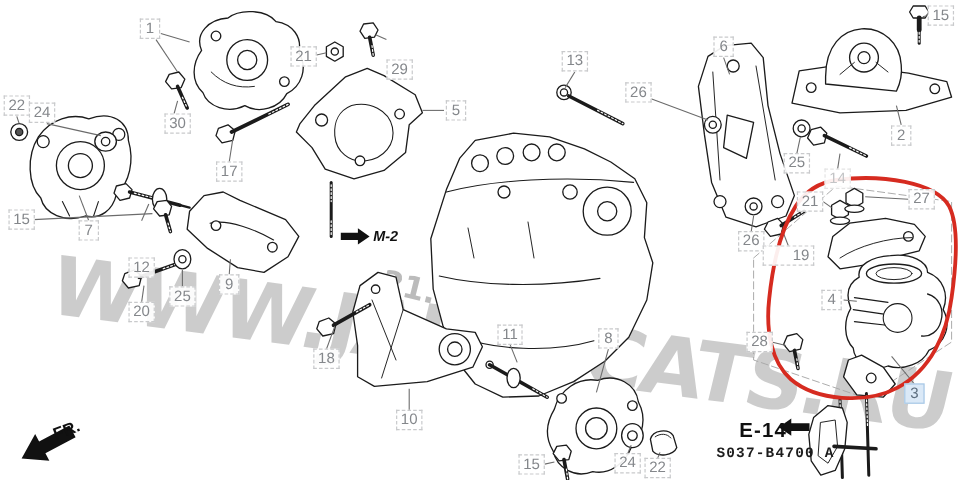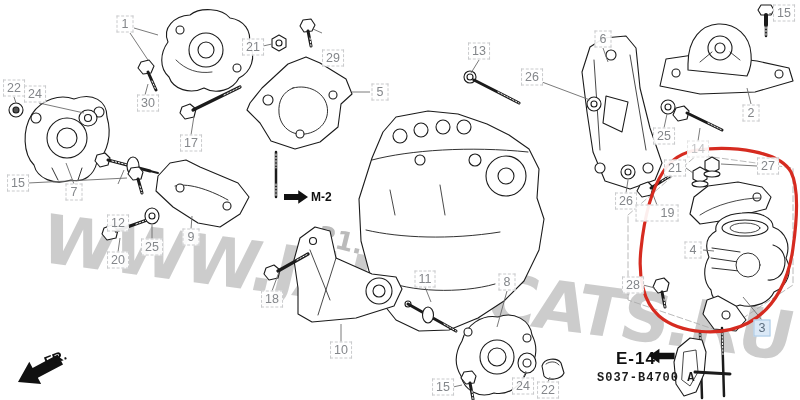--- a/index.html
+++ b/index.html
@@ -6,21 +6,21 @@
   .stage{position:relative;width:800px;height:400px;overflow:hidden;background:#fff;
          font-family:"Liberation Sans",sans-serif;}
   .wm{position:absolute;white-space:nowrap;font-family:"DejaVu Sans",sans-serif;
       font-weight:bold;pointer-events:none;z-index:1;}
   .wm-main{left:52px;top:200px;font-size:68px;letter-spacing:-3px;
            color:rgba(95,95,95,0.32);transform:rotate(7.5deg) skewX(-6deg);transform-origin:left top;}
   .wm-date{left:322px;top:220px;font-size:26px;color:rgba(120,120,120,0.50);
            transform:rotate(14deg);transform-origin:left top;}
   svg.art{position:absolute;left:0;top:0;z-index:2;}
   .ref{position:absolute;z-index:3;color:#101010;font-weight:bold;}
-  .ref-m2{left:311px;top:190px;font-size:12px;}
+  .ref-m2{left:311px;top:190px;font-size:12px;font-style:italic;}
   .ref-e14{left:616px;top:349px;font-size:17px;letter-spacing:1px;}
   .ref-fr{left:44px;top:350px;font-size:14px;font-weight:800;transform:rotate(-21deg);}
   .code{position:absolute;left:597px;top:371px;z-index:3;font-family:"Liberation Mono",monospace;
         font-size:12px;font-weight:700;letter-spacing:1px;color:#1c1c1c;}
   .callout-layer{position:absolute;left:0;top:0;width:800px;height:400px;z-index:4;}
   .callout{position:absolute;transform:translate(-50%,-50%);font-size:12.5px;line-height:15px;
            color:#84878b;background:rgba(255,255,255,0.92);border:1px dashed #c9cacc;
            padding:0 3px;min-width:9px;text-align:center;cursor:pointer;}
   .callout.active{background:#dbe9f7;border:1px solid #a9c9e6;color:#5c6d7e;}
   .callout.faded{color:#c3c4c6;border-color:#e4e4e4;}

